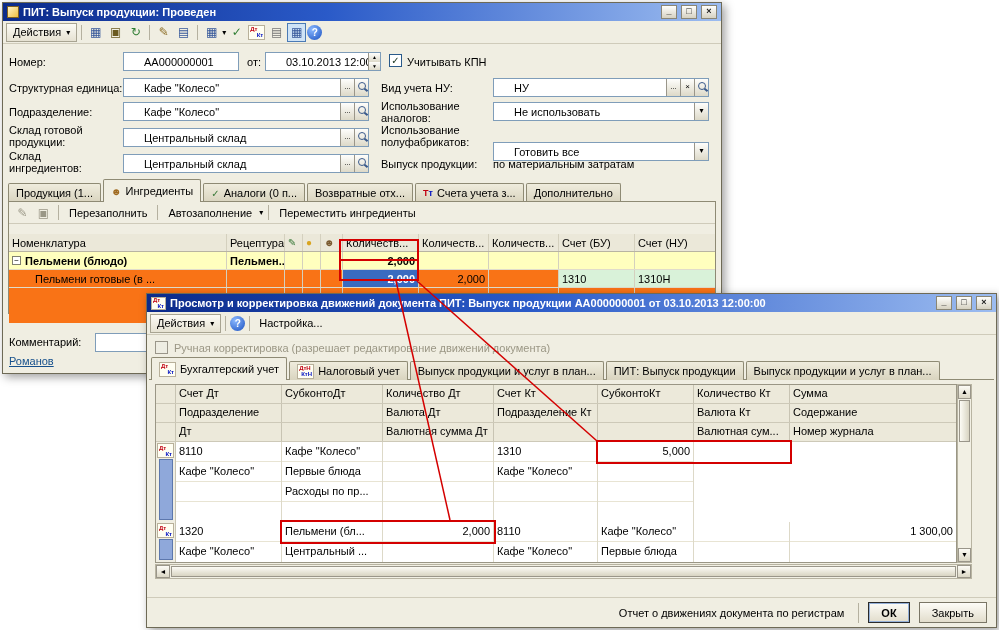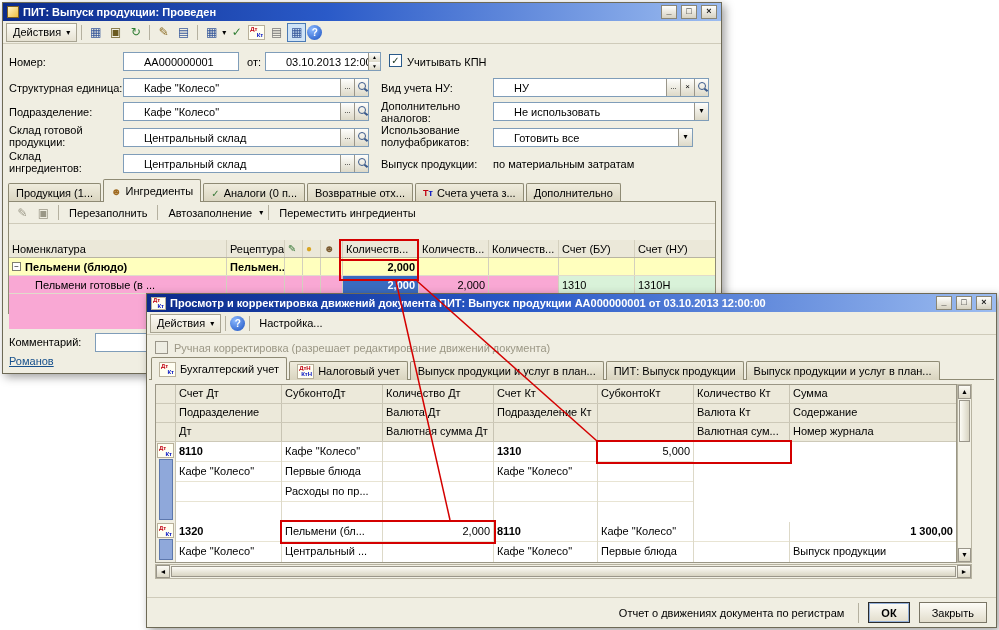--- a/index.html
+++ b/index.html
@@ -37,21 +37,21 @@
   .tabs{position:absolute;display:flex;align-items:flex-end;gap:2px;height:23px}
   .tab{height:19px;display:inline-flex;align-items:center;gap:4px;padding:0 7px;white-space:nowrap;
        background:linear-gradient(#efecdd,#d9d4bf);border:1px solid #8e8a74;border-bottom:none;border-radius:2px 2px 0 0}
   .tab.active{height:23px;background:#f0eee2;position:relative;z-index:3}
   .tabline{position:absolute;height:1px;background:#8e8a74}
   .panel{position:absolute;border:1px solid #8e8a74;background:#f0eee2}
   .gtoolbar{position:absolute;left:0;top:0;right:0;height:22px;display:flex;align-items:center;gap:2px;padding:0 4px;
        border-bottom:1px solid #cfcbba}
   .txtbtn{padding:1px 5px;white-space:nowrap}
   .dis{color:#9a9786}
-  .g1{position:absolute;left:0;top:38px;right:0;background:#f9a8d4}
+  .g1{position:absolute;left:0;top:32px;right:0;background:#f97316}
   .g1 .hrow,.g1 .row{display:flex;height:18px}
   .g1 .hrow{background:#ebe8d9;border-bottom:1px solid #b8b4a2}
   .c{flex:none;border-right:1px solid #d4d0be;padding:0 3px;display:flex;align-items:center;overflow:hidden;white-space:nowrap}
   .g1 .row{border-bottom:1px solid #e0dccb}
   .c.num{justify-content:flex-end}
   .r1{background:#ffffbe;font-weight:bold}
   .green{background:#d9f2d9}
   .selcell{background:#3a6bc0;color:#fff;font-weight:bold}
   .exp{width:9px;height:9px;border:1px solid #808070;background:#fff;font-size:8px;line-height:7px;text-align:center;
        margin-right:4px;flex:none;font-weight:normal}
@@ -65,21 +65,21 @@
   .help{width:15px;height:15px;border-radius:50%;background:radial-gradient(circle at 35% 30%,#8ab8ff,#1a50c0);
        color:#fff;font-weight:bold;text-align:center;line-height:15px;font-size:10px;flex:none}
   
   .g2{position:absolute;background:#fff;border:1px solid #9a9685}
   .g2 .hrow{display:flex;height:19px;background:#ece9da;border-bottom:1px solid #cdc9b8}
   .hc{flex:none;padding:2px 3px 0;border-right:1px solid #c8c4b3;white-space:nowrap;overflow:hidden}
   .brow{display:flex}
   .bcell{flex:none;display:flex;flex-direction:column;border-right:1px solid #ddd9c8}
   .ln{height:20px;line-height:19px;padding:0 3px;border-bottom:1px solid #e8e4d3;white-space:nowrap;overflow:hidden}
   .ln.num{text-align:right}
-  .ln.b{font-weight:bold}
+  .ln.b{font-weight:normal}
   .mark{flex:none;width:20px;border-right:1px solid #c8c4b3;background:#f0eee2;display:flex;flex-direction:column;
        align-items:center;padding-top:1px}
   .mark .fill{width:14px;flex:1;background:#8fa8da;border:1px solid #5c77ad;margin:1px 0 2px}
   .wA{width:20px}.wB{width:106px}.wC{width:101px}.wD{width:111px}.wE{width:104px}.wF{width:96px}.wG{width:96px}.wH{width:166px}
   .vsb{position:absolute;width:15px;background:#f2f0e4;border:1px solid #b8b4a2;display:flex;flex-direction:column}
   .sbtn{flex:none;height:14px;background:linear-gradient(#fcfbf5,#dcd8c6);border:1px solid #9a968a;font-size:7px;
        line-height:12px;text-align:center}
   .vthumb{height:42px;background:linear-gradient(90deg,#fcfbf5,#d8d4c2);border:1px solid #9a968a;margin:1px}
   .hsb{position:absolute;height:15px;background:#f2f0e4;border:1px solid #b8b4a2;display:flex}
   .hsb .sbtn{width:14px;height:auto;line-height:12px}
@@ -159,34 +159,34 @@
     <span class="fbtn">×</span>
     <span class="mag"></span>
   </div>
 
   <span class="lbl" style="left:6px;top:103px">Подразделение:</span>
   <div class="inp" style="left:120px;top:99px;width:246px">
     <span class="val">Кафе "Колесо"</span>
     <span class="fbtn">...</span>
     <span class="mag"></span>
   </div>
-  <span class="lbl" style="left:378px;top:97px;width:106px">Дополнительно аналогов:</span>
+  <span class="lbl" style="left:378px;top:97px;width:106px">Использование аналогов:</span>
   <div class="inp" style="left:490px;top:99px;width:216px">
     <span class="val">Не использовать</span>
     <span class="fbtn">▾</span>
   </div>
 
   <span class="lbl" style="left:6px;top:121px;width:110px">Склад готовой продукции:</span>
   <div class="inp" style="left:120px;top:125px;width:246px">
     <span class="val">Центральный склад</span>
     <span class="fbtn">...</span>
     <span class="mag"></span>
   </div>
   <span class="lbl" style="left:378px;top:121px;width:110px">Использование полуфабрикатов:</span>
-  <div class="inp" style="left:490px;top:125px;width:200px">
+  <div class="inp" style="left:490px;top:139px;width:216px">
     <span class="val">Готовить все</span>
     <span class="fbtn">▾</span>
   </div>
 
   <span class="lbl" style="left:6px;top:147px;width:100px">Склад ингредиентов:</span>
   <div class="inp" style="left:120px;top:151px;width:246px">
     <span class="val">Центральный склад</span>
     <span class="fbtn">...</span>
     <span class="mag"></span>
   </div>
@@ -442,21 +442,20 @@
       <div class="bcell wF">
         <div class="ln">Кафе "Колесо"</div>
         <div class="ln" style="border-bottom:none">Первые блюда</div>
       </div>
       <div class="bcell wG">
         <div class="ln num"></div>
         <div class="ln" style="border-bottom:none"></div>
       </div>
       <div class="bcell wH" style="border-right:none">
         <div class="ln num b">1 300,00</div>
-        <div class="ln" style="border-bottom:none">Выпуск продукции</div>
       </div>
     </div>
   </div>
 
   <div class="vsb" style="left:810px;top:90px;height:179px">
     <span class="sbtn">▲</span>
     <span class="vthumb"></span>
     <span style="flex:1"></span>
     <span class="sbtn">▼</span>
   </div>

